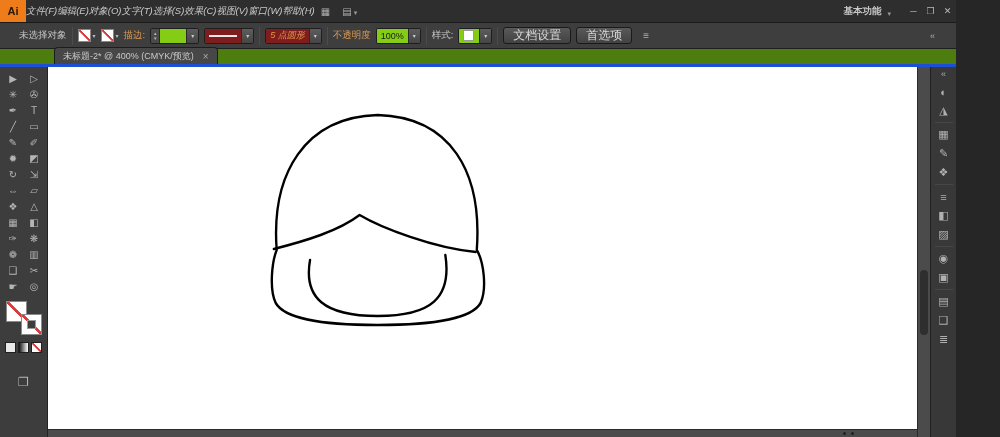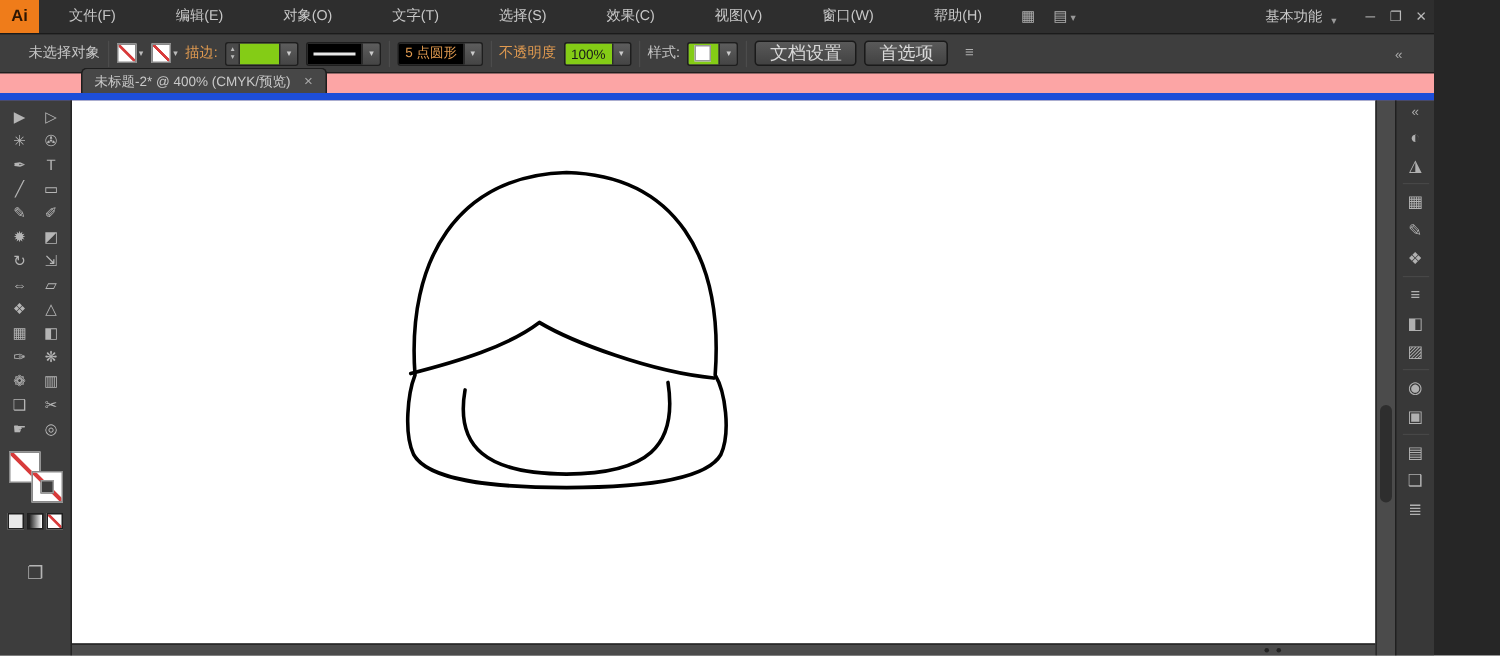--- a/index.html
+++ b/index.html
@@ -3,48 +3,48 @@
 <meta charset="utf-8">
 <style>
   * { box-sizing: border-box; margin: 0; padding: 0; }
   html,body { width:1000px; height:437px; overflow:hidden; }
   body { font-family:"Liberation Sans","DejaVu Sans",sans-serif; background:#262626; }
   .app { width:956px; height:437px; display:flex; flex-direction:column; }
 
   
   .menu-bar { height:23px; background:#2e2e2e; border-bottom:1px solid #1b1b1b; display:flex; align-items:center; }
   .logo { width:26px; height:22px; background:#ef7c1a; color:#2b1503; font-weight:bold; font-size:11px; display:flex; align-items:center; justify-content:center; }
-  .menu-item { padding:0 20px; font-size:9.5px; color:#c8c8c8; line-height:22px; white-space:nowrap; }
+  .menu-item { padding:0 0; font-size:9.5px; color:#c8c8c8; line-height:22px; white-space:nowrap;font-style:italic; }
   .mb-icon { color:#b0b0b0; font-size:10px; padding:0 6px; }
   .mb-caret { font-size:7px; color:#999; margin-left:2px; }
   .mb-right { margin-left:auto; display:flex; align-items:center; }
-  .workspace { font-size:9.5px; color:#c8c8c8; margin-right:14px; display:flex; align-items:flex-end; gap:4px; }
+  .workspace { font-size:9.5px; color:#c8c8c8; margin-right:14px; display:flex; align-items:flex-end; gap:4px;font-weight:bold; }
   .win-btn { width:17px; text-align:center; color:#bbb; font-size:9px; line-height:22px; }
 
   
   .control-bar { height:26px; background:#3e3e3e; border-bottom:1px solid #1f1f1f; display:flex; align-items:center; padding:0 19px; gap:5px; font-size:9.5px; color:#c6c6c6; }
   .cb-sep { width:1px; height:18px; background:#2a2a2a; border-right:1px solid #4c4c4c; flex:0 0 auto; }
   .swatch-mini { width:13px; height:13px; background:#fff; border:1px solid #888;
     background-image:linear-gradient(to top right, transparent 44%, #d83b3b 46%, #d83b3b 56%, transparent 58%); }
   .swatch-group { display:flex; align-items:center; gap:2px; }
   .caret { font-size:6px; color:#bbb; }
   .orange-label { color:#e09a50; }
   .underline { }
   .combo { display:flex; align-items:stretch; height:16px; border:1px solid #1e1e1e; background:#555; border-radius:2px; overflow:hidden; }
   .combo .field { background:#84cc16; color:#1a1a1a; font-size:9px; display:flex; align-items:center; padding:0 4px; min-width:20px; }
-  .combo .field.dark { background:#000000; color:#e09a50; }
+  .combo .field.dark { background:#7f1d1d; color:#e09a50;font-style:italic; }
   .combo .drop { width:12px; background:linear-gradient(#5d5d5d,#454545); color:#ccc; font-size:6px; display:flex; align-items:center; justify-content:center; border-left:1px solid #2a2a2a; }
   .spinner { display:flex; flex-direction:column; justify-content:center; align-items:center; width:9px; background:#4a4a4a; color:#bbb; font-size:5px; line-height:5px; border-right:1px solid #2a2a2a; }
   .profile-line { width:28px; height:2px; background:#e8e8e8; }
   .style-swatch { width:11px; height:11px; background:#fff; border:1px solid #999; }
   .cb-btn { height:17px; padding:0 9px; font-size:12px; color:#d8d8d8; background:linear-gradient(#595959,#424242); border:1px solid #1a1a1a; border-radius:3px; display:flex; align-items:center; white-space:nowrap; }
   .cb-end { margin-left:auto; color:#aaa; font-size:9px; padding-right:2px; }
 
   
-  .tab-bar { height:18px; background:#fca5a5; border-bottom:5px solid #1d4ed8; display:flex; align-items:flex-end; }
+  .tab-bar { height:18px; background:#4d7c0f; border-bottom:3px solid #1d4ed8; display:flex; align-items:flex-end; }
   .tab { height:17px; margin-left:54px; background:#474747; color:#c9c9c9; font-size:9px; display:flex; align-items:center; padding:0 8px; gap:9px; border:1px solid #1d1d1d; border-bottom:none; border-radius:4px 4px 0 0; white-space:nowrap; }
   .tab-close { color:#a8a8a8; font-size:10px; }
 
   
   .main { flex:1; display:flex; height:370px; }
 
   .toolbar { width:48px; background:#3d3d3d; border-right:1px solid #242424; display:flex; flex-direction:column; align-items:center; padding-top:3px; }
   .tool-grid { display:grid; grid-template-columns:21px 21px; }
   .tool { height:16px; display:flex; align-items:center; justify-content:center; color:#b5b5b5; font-size:10px; }
   .fill-stroke { position:relative; width:36px; height:34px; margin-top:7px; flex:0 0 auto; }

